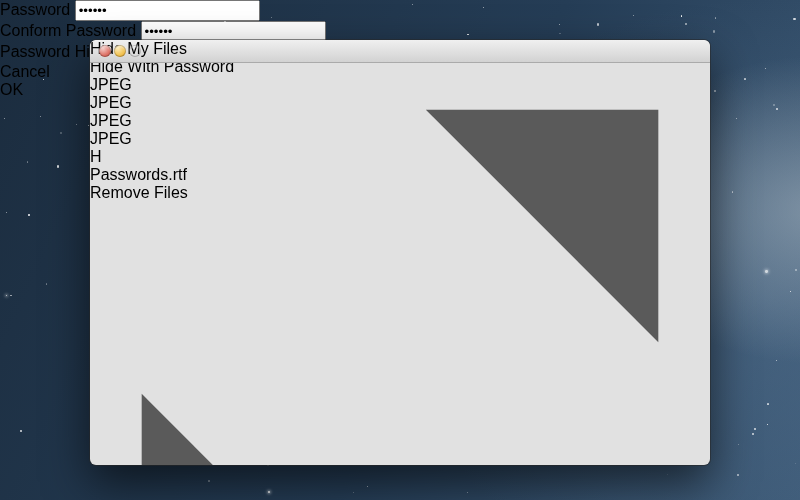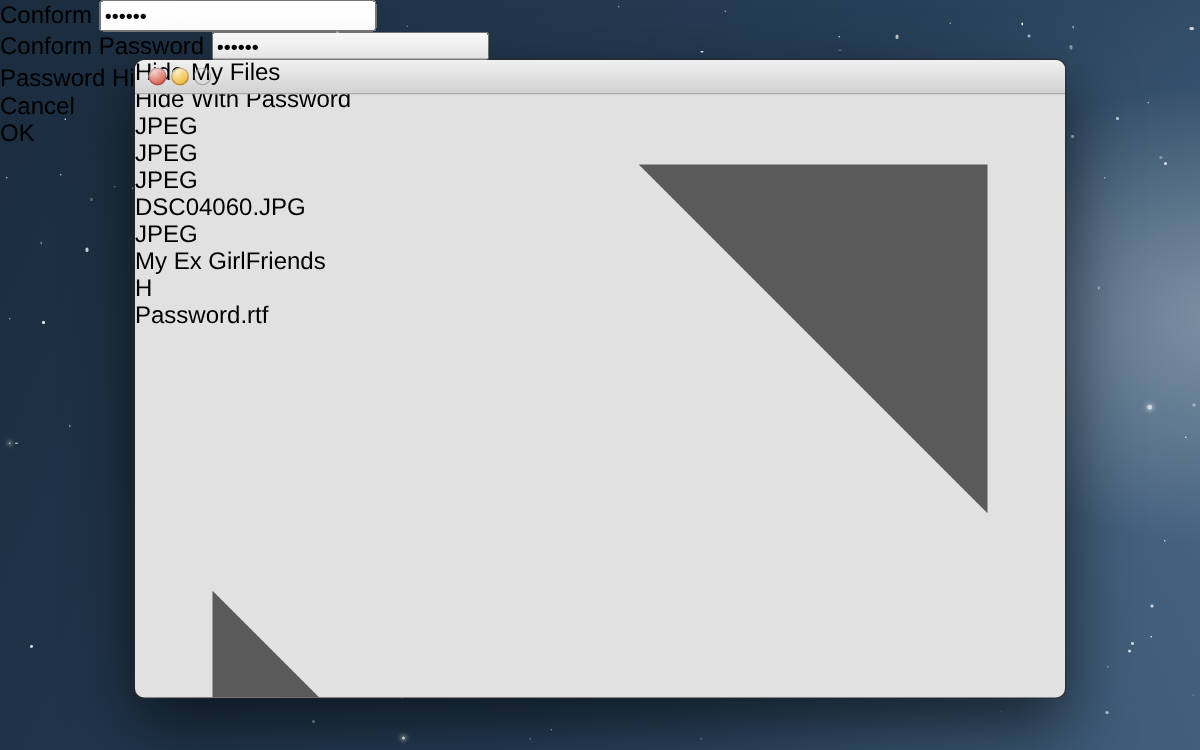--- a/index.html
+++ b/index.html
@@ -345,68 +345,60 @@
 
     <div class="file-icon icon-variant icon-jpeg">
       <div class="page">
                 <div class="curl"></div>
         <div class="photo"></div>
         <div class="lens"></div>
         <div class="jpeg-badge">JPEG</div>
       </div>
     </div>
 
-    <div class="file-label">DSC04060.JPG</div>
   </div>
           <div class="file-item kind-jpeg">
 
     <div class="file-icon icon-variant icon-jpeg">
       <div class="page">
                 <div class="curl"></div>
         <div class="photo"></div>
         <div class="lens"></div>
         <div class="jpeg-badge">JPEG</div>
       </div>
     </div>
 
   </div>
         </div>
       <div class="file-row" id="file-row-2">
-          <div class="file-item kind-folder">
-    <div class="file-icon icon-variant icon-folder">
-      <div class="folder-tab"></div>
-              <div class="folder-body"></div>
-    </div>
-
-    <div class="file-label">My Ex GirlFriends</div>
-  </div>
           <div class="file-item kind-rtf selected">
 
     <div class="file-icon icon-variant icon-rtf">
       <div class="page"><div class="curl"></div>
         <span class="dropcap">H</span>
         <div class="textlines"></div>
         <div class="mini-photo"></div>
       </div>
     </div>
-    <div class="file-label">Password.rtf</div>
+    <div class="file-label">Passwords.rtf</div>
   </div>
         </div>
     </div>
 
     <div id="bottom-bar"></div>
+    <div class="bb-btn" id="remove-files-btn">Remove Files</div>
     <div id="slider">
       <div id="slider-track"></div>
       <div id="slider-thumb" style="left: 67%;"></div>
     </div>
   </div>
 
   <div id="password-dialog">
     <div class="drow" id="drow-0">
-      <label>Conform</label>
+      <label>Password</label>
       <input class="pw" type="text" value="••••••" style="">
     </div>
     <div class="drow" id="drow-1">
       <label>Conform Password</label>
       <input class="pw" type="text" value="••••••" style="">
     </div>
     <div class="drow" id="drow-2">
       <label>Password Hint</label>
       <input type="text" value="My Girl Friend Birthday" class="focused" style="">
     </div>

